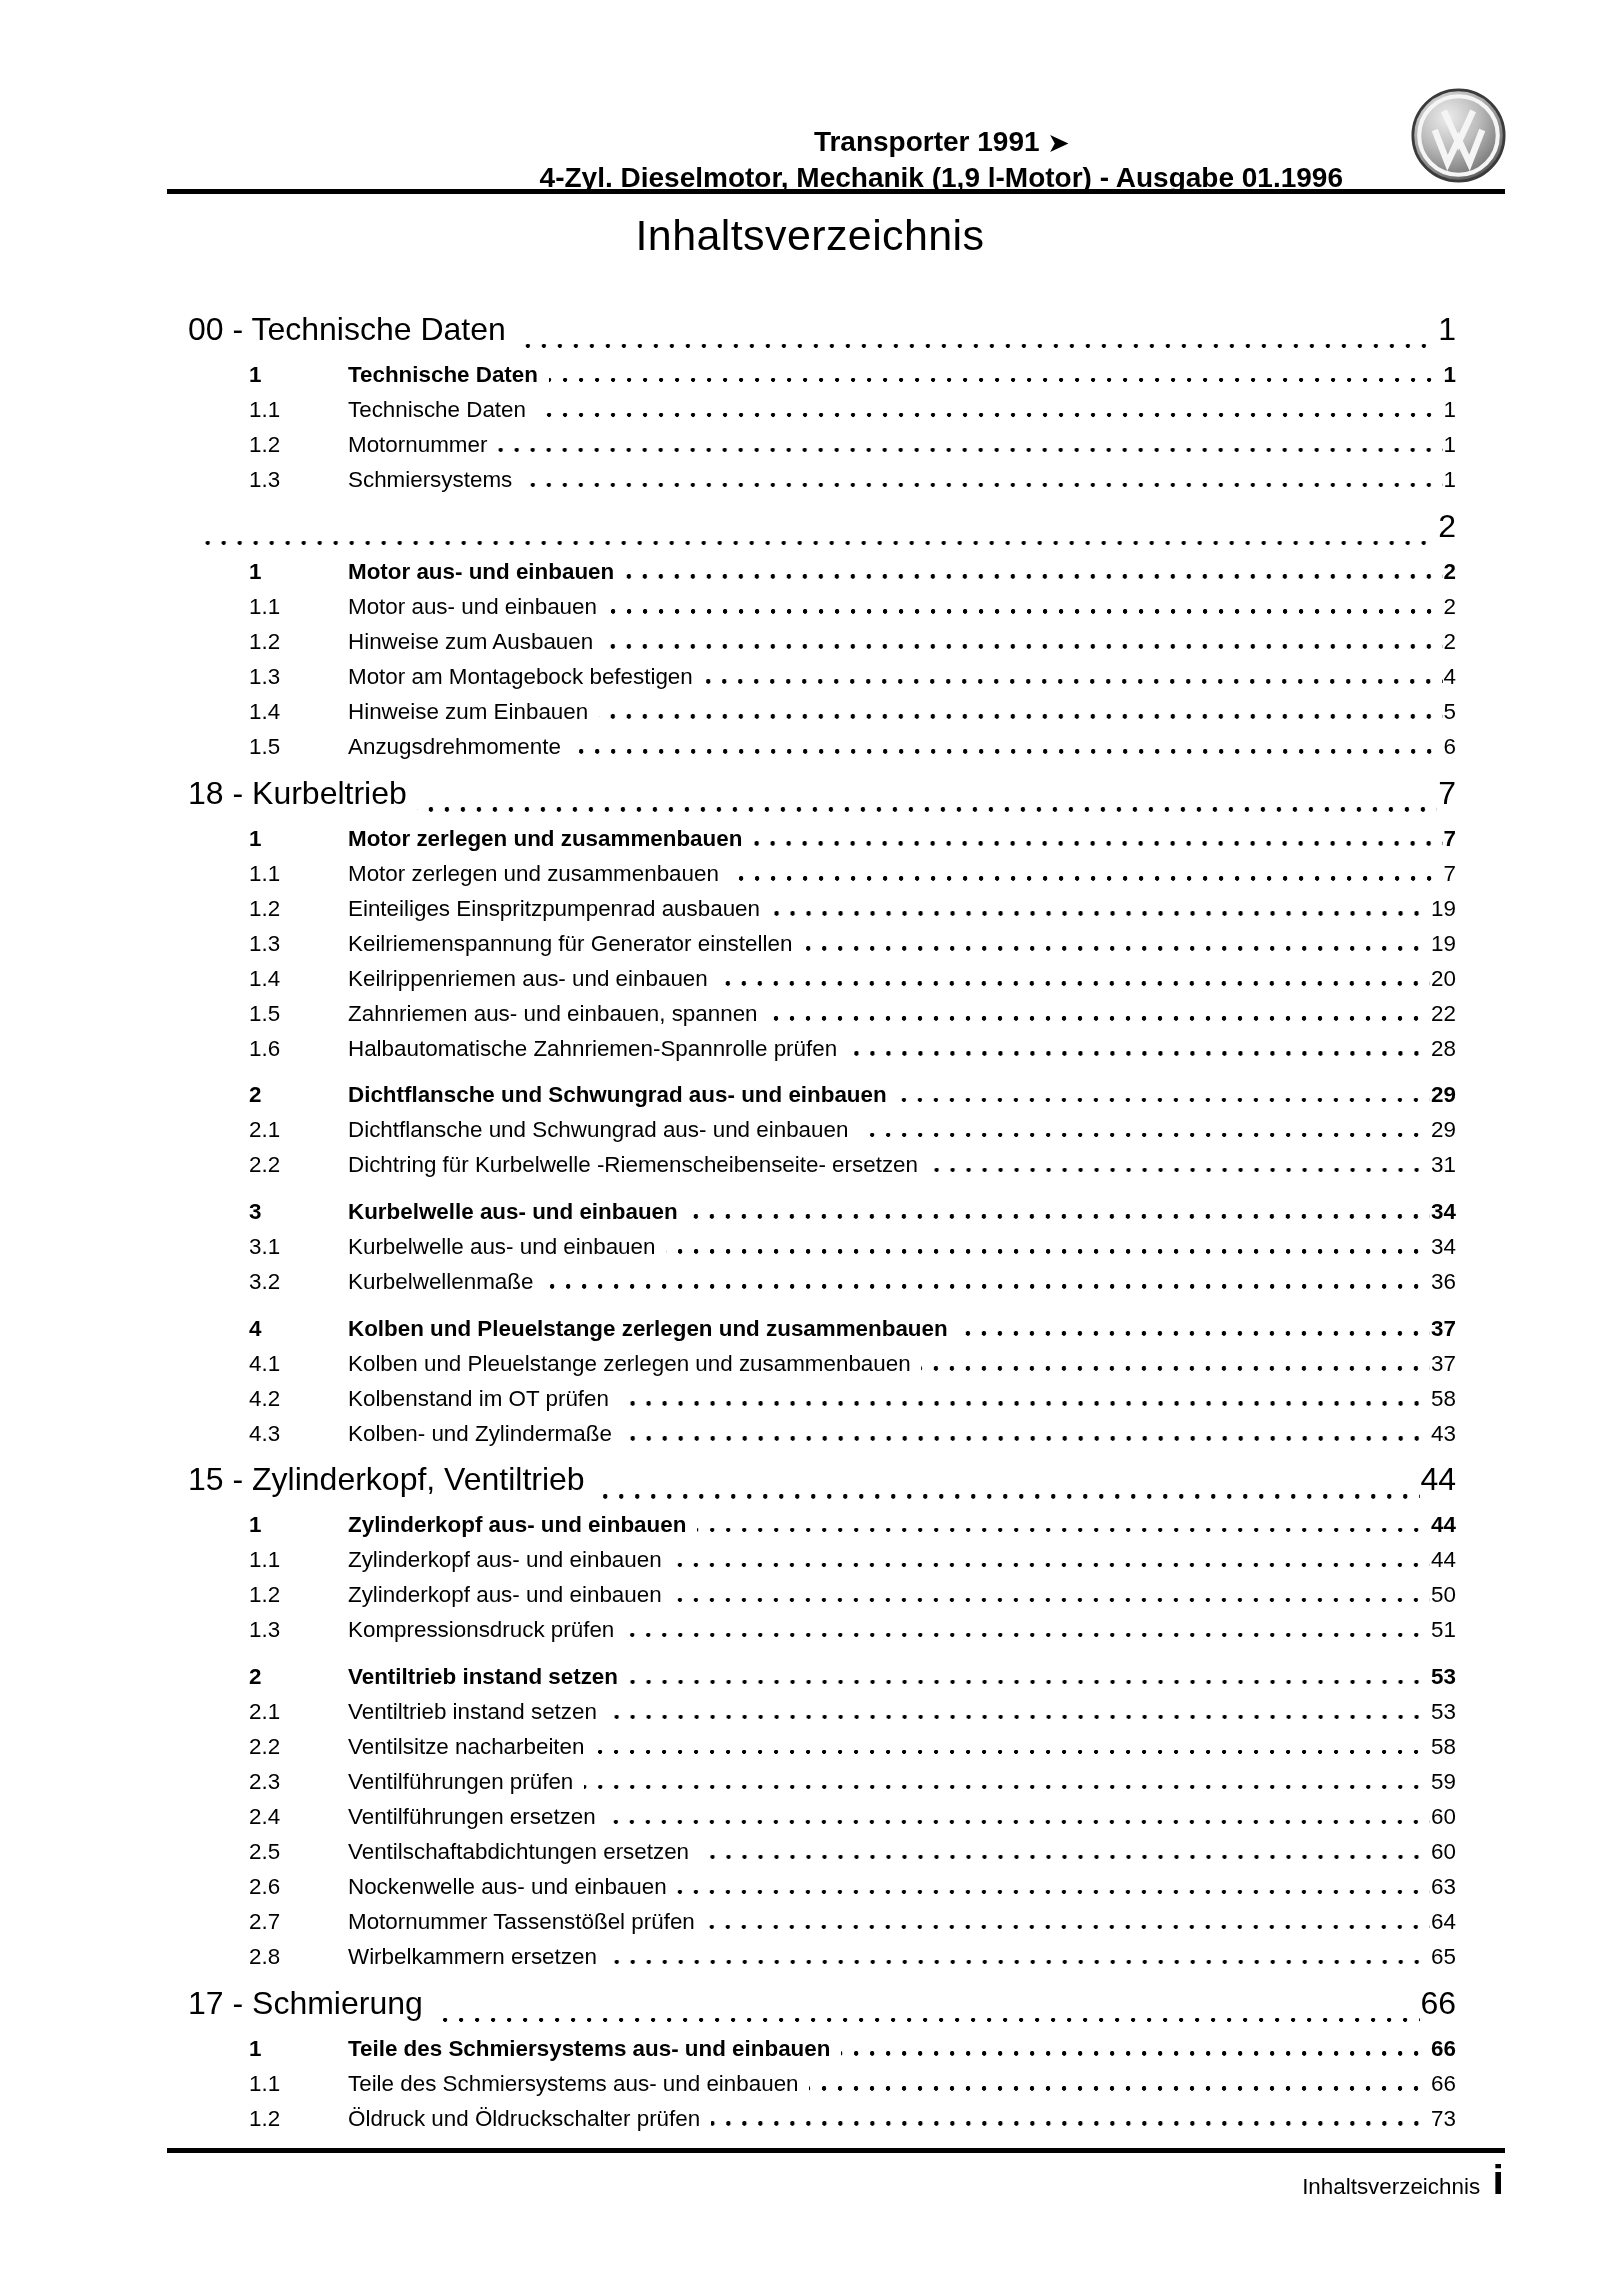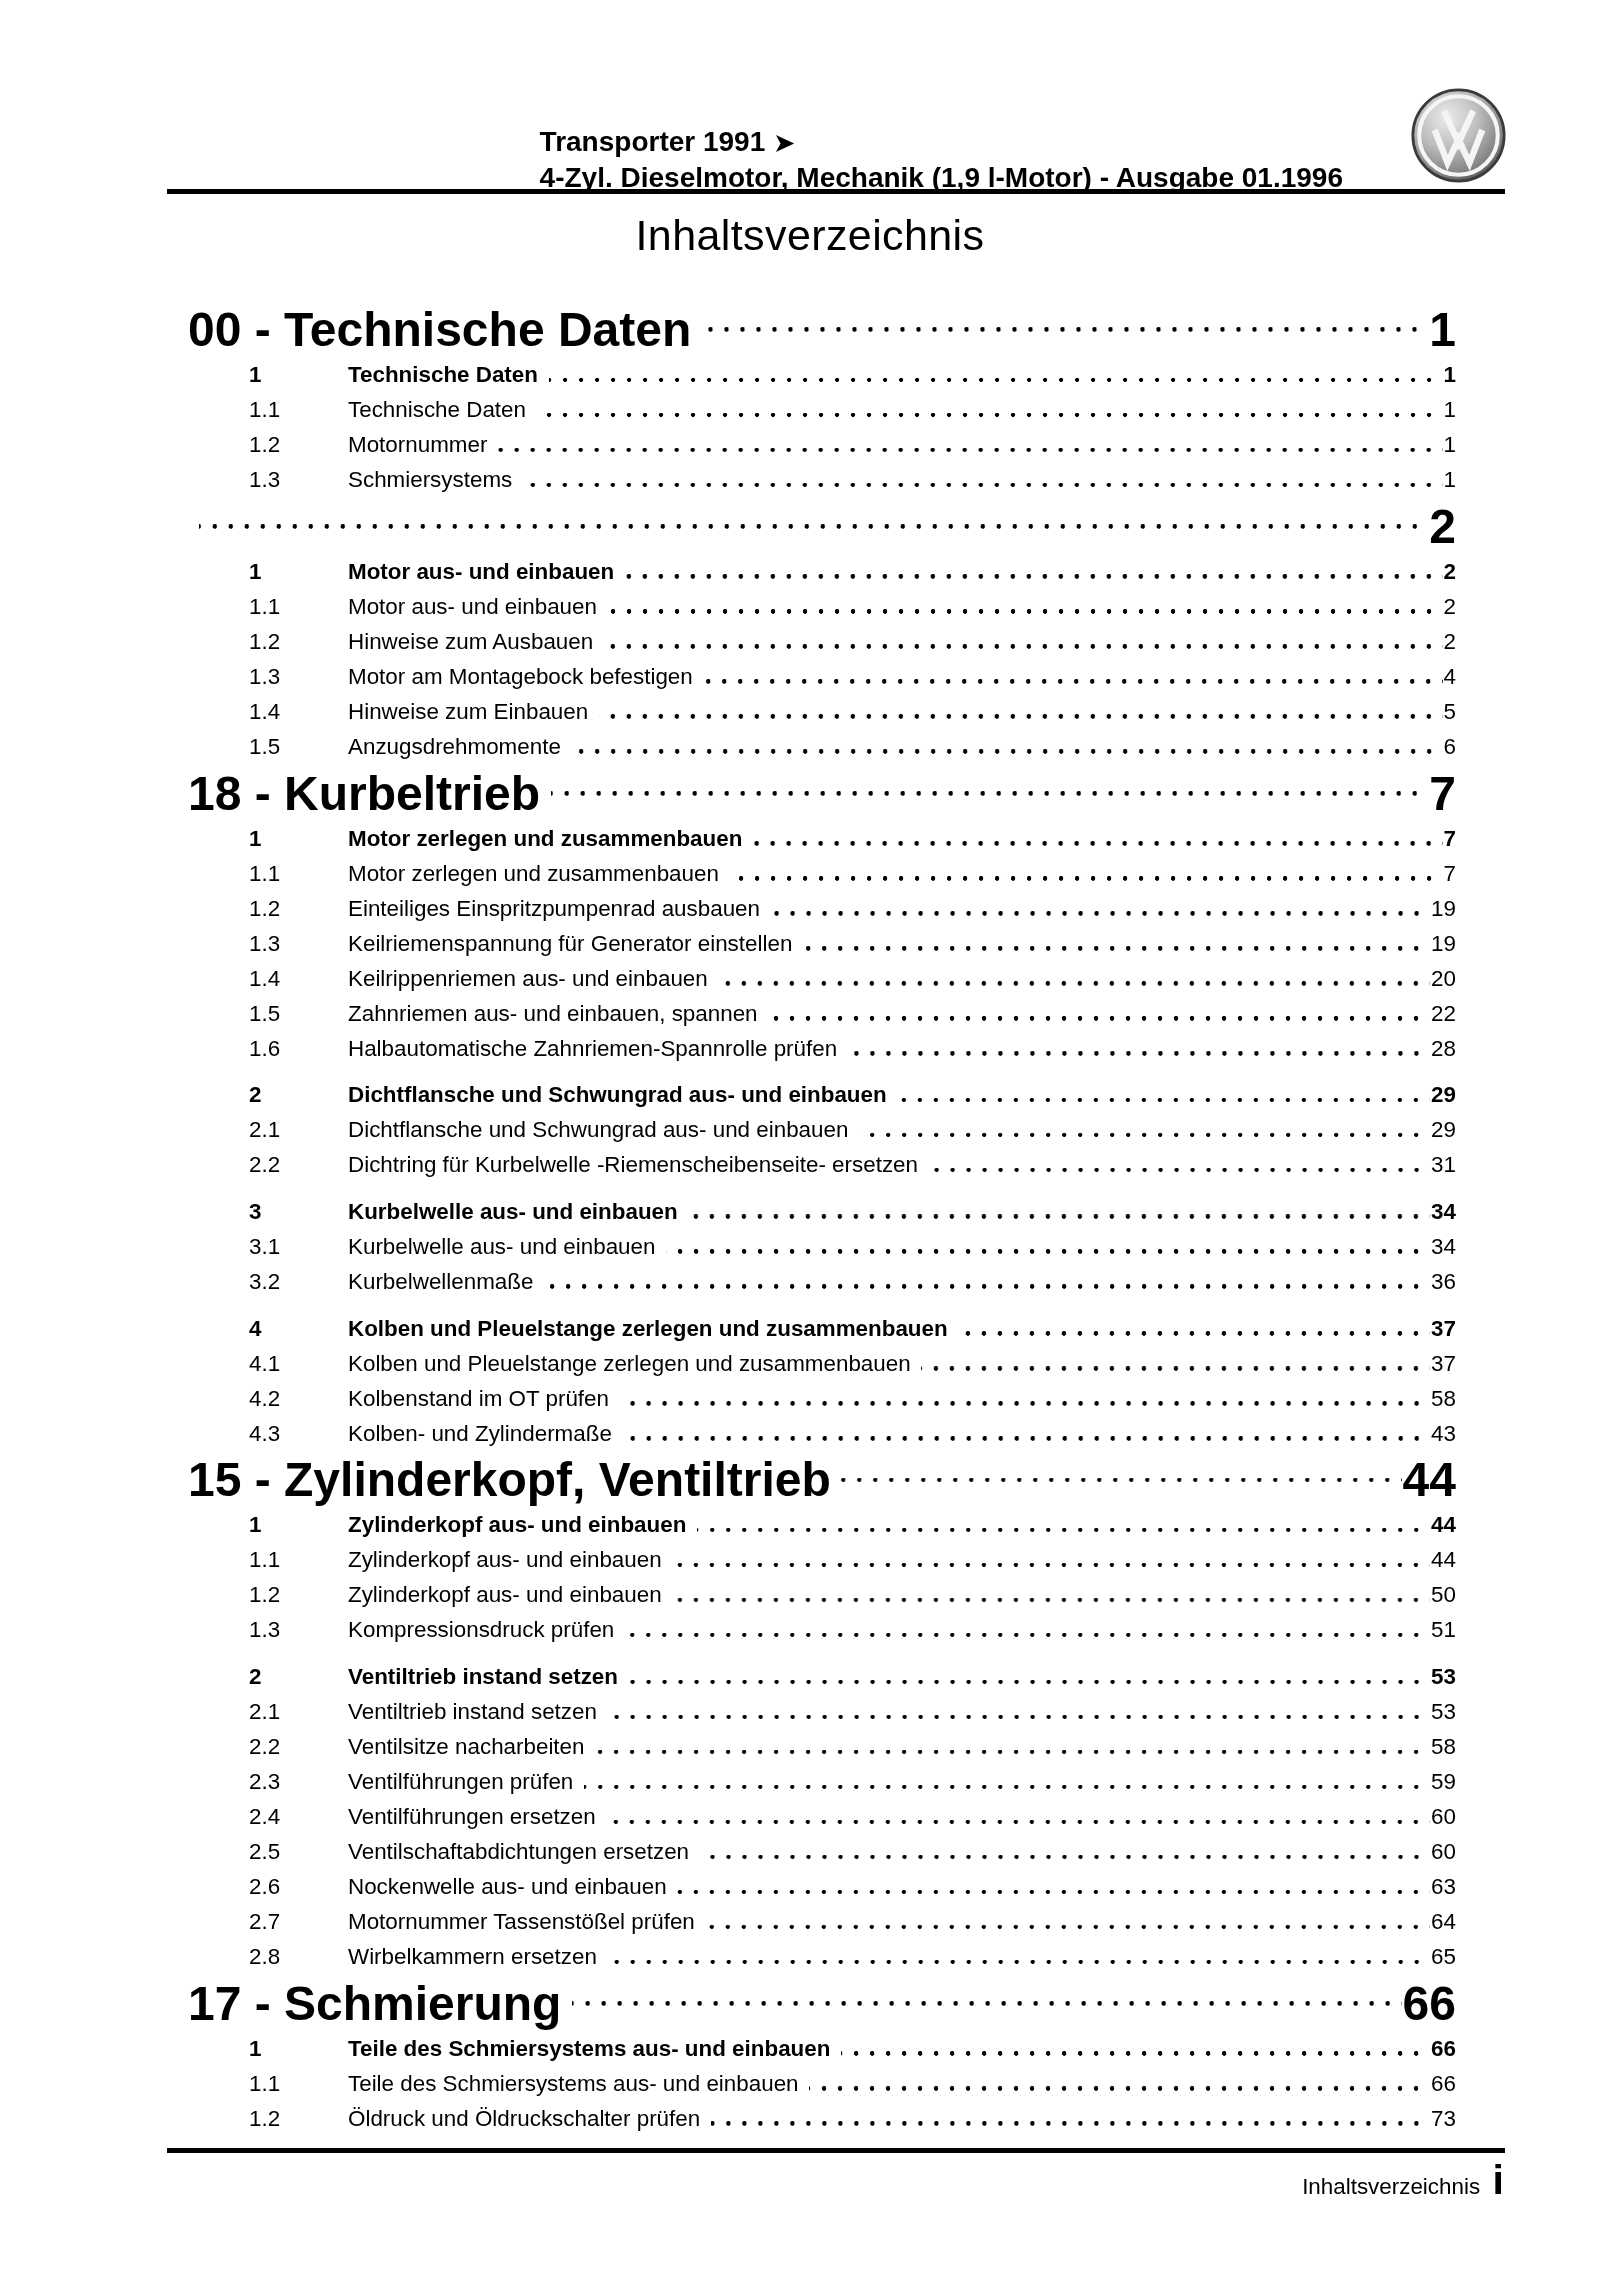--- a/index.html
+++ b/index.html
@@ -8,21 +8,21 @@
     width:1620px; height:2293px;
     background:#ffffff;
     color:#000000;
     font-family:"Liberation Sans", sans-serif;
     overflow:hidden;
   }
 
   
   .hdr-text {
     position:absolute; top:124px; right:277px;
-    text-align:left; font-weight:bold; font-size:28px; line-height:35px;
+    text-align:center; font-weight:bold; font-size:28px; line-height:35px;
     white-space:nowrap;
   }
   .arrow { font-size:24px; margin-left:9px; }
   .logo { position:absolute; top:88px; left:1411px; width:95px; height:95px; }
   .hdr-rule {
     position:absolute; top:189px; left:167px;
     width:1338px; height:4.5px; background:#000;
   }
 
   
@@ -31,22 +31,22 @@
     margin:0; text-align:center;
     font-size:43px; font-weight:normal; letter-spacing:0.4px;
   }
 
   
   .toc { position:absolute; top:310px; left:188px; width:1268px; }
   .toc-section { margin-top:9.9px; }
   .toc-section:first-child { margin-top:0; }
 
   .sec-row {
-    display:flex; align-items:center;
-    font-size:48px; font-weight:bold; line-height:39px;
+    display:flex; align-items:flex-end;
+    font-size:32px; font-weight:normal; line-height:39px;
     margin-bottom:8px; white-space:nowrap;
   }
   .item-row {
     display:flex; align-items:baseline;
     font-size:22.4px; line-height:35px;
     padding-left:61px; white-space:nowrap;
   }
   .item-row.group { margin-top:11.6px; font-weight:bold; }
   .sec-row + .item-row.group { margin-top:0; }
 

